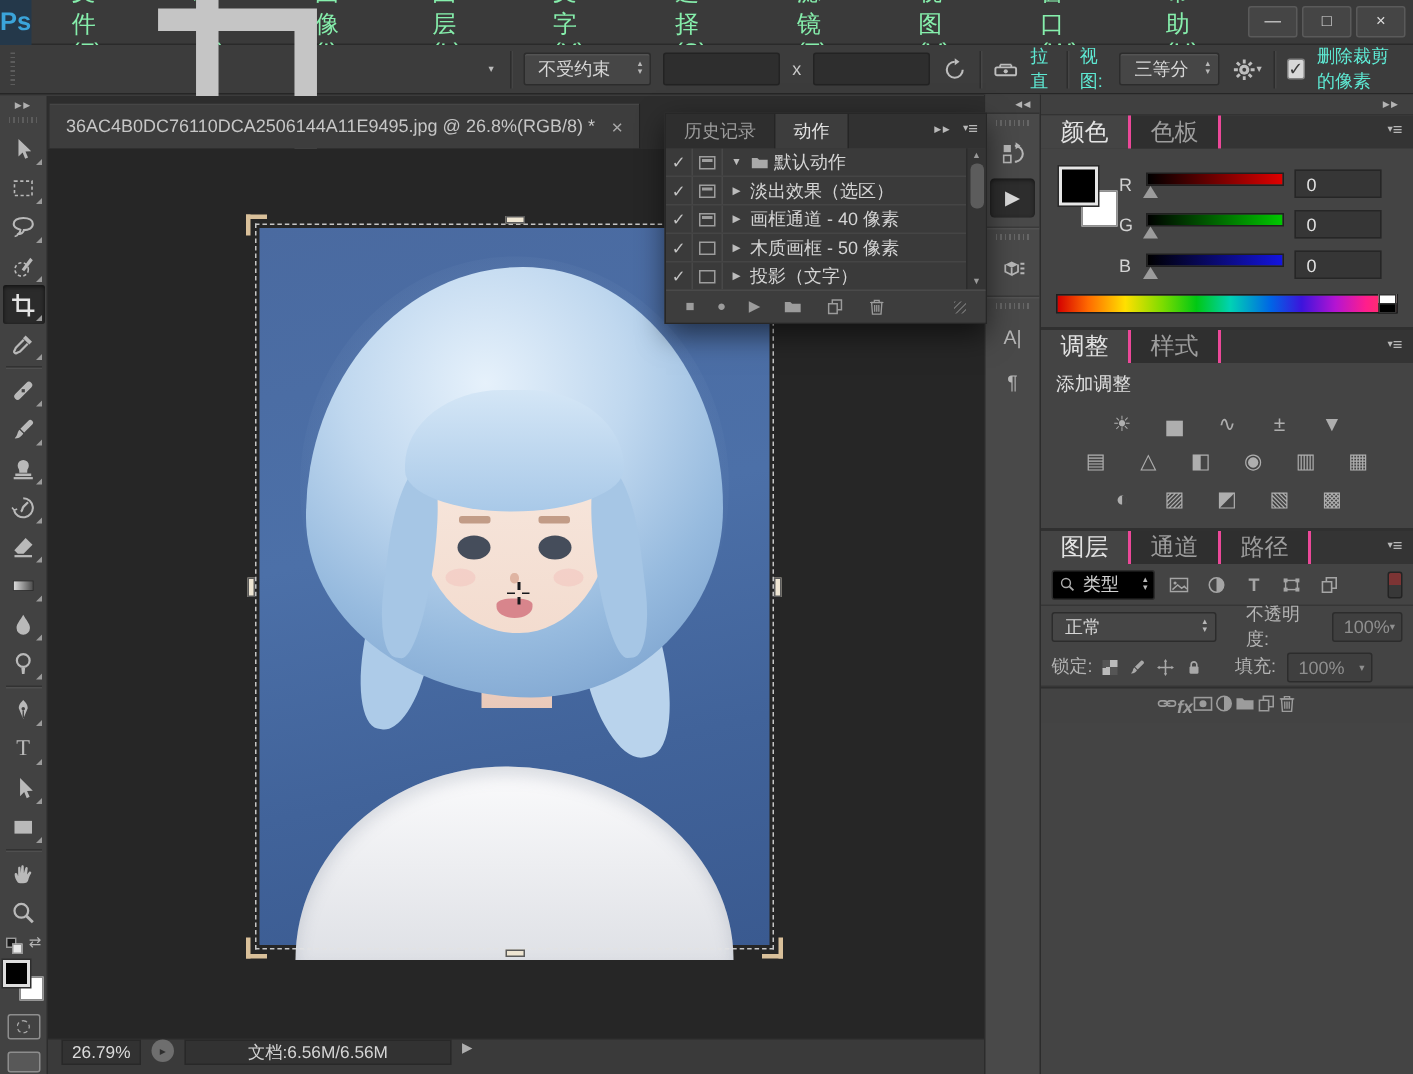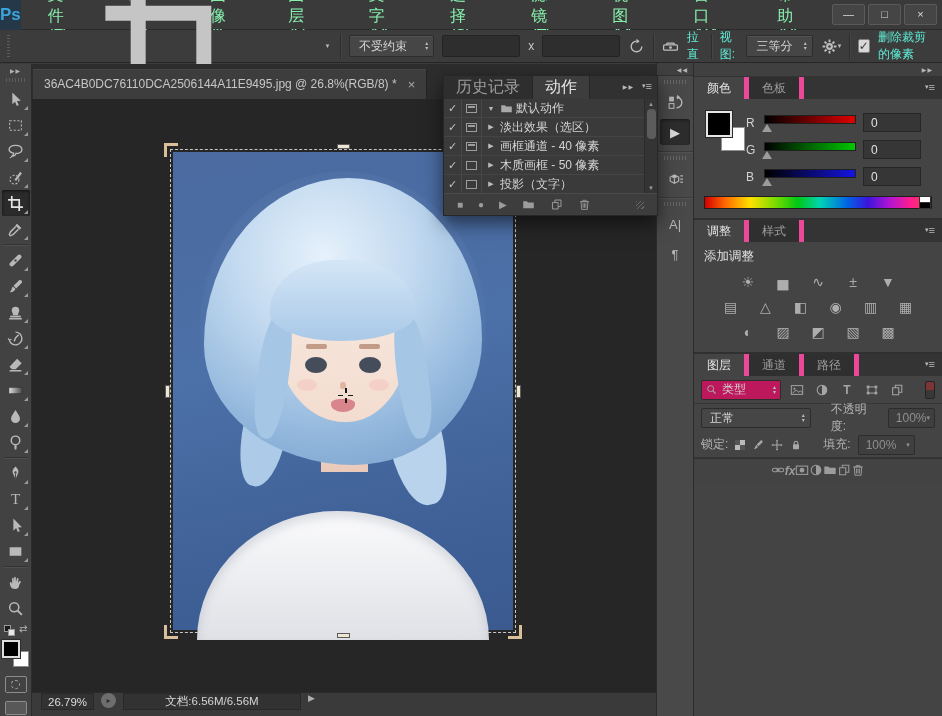--- a/index.html
+++ b/index.html
@@ -135,21 +135,21 @@
 .crosshair::before{content:"";position:absolute;left:7px;top:0;width:1.5px;height:100%;
   background:linear-gradient(#16181c 0 34%,transparent 34% 66%,#16181c 66% 100%)}
 .crosshair::after{content:"";position:absolute;top:7px;left:0;height:1.5px;width:100%;
   background:linear-gradient(90deg,#16181c 0 34%,transparent 34% 66%,#16181c 66% 100%)}
 
 
 .floatpanel{position:absolute;left:443px;top:75px;width:215px;height:141px;background:#3d3d3d;
   border:1px solid #272727;box-shadow:0 7px 18px rgba(0,0,0,.55);z-index:6}
 .fp-tabs{height:23px;background:#313131;display:flex;align-items:flex-end;position:relative}
 .fp-tab{height:23px;padding:0 12px;display:flex;align-items:center;background:#2e2e2e;
-  color:#9d9d9d;border-right:1px solid #252525;font-size:16px}
+  color:#9d9d9d;border-right:1px solid #252525;font-size:12px}
 .fp-tab.active{background:#3d3d3d;color:#e2e2e2}
 .fp-icons{position:absolute;right:5px;top:5px;display:flex;gap:8px;align-items:center;color:#b8b8b8}
 .fp-dblarrow{font-size:6px;letter-spacing:1px}
 .fp-menu{font-size:11px;line-height:1}
 .fp-menu .mcaret{font-size:7px;vertical-align:2px}
 .fp-list{position:absolute;top:23px;left:0;right:13px;bottom:22px;background:#3a3a3a;overflow:hidden}
 .act-row{height:19px;display:flex;align-items:center;border-bottom:1px solid #454545}
 .col-check{width:18px;align-self:stretch;border-right:1px solid #484848;display:flex;
   align-items:center;justify-content:center;color:#c4c4c4;font-size:11px}
 .col-modal{width:20px;align-self:stretch;border-right:1px solid #484848;display:flex;
@@ -186,21 +186,21 @@
 .id-sep{width:100%;height:1px;background:#3a3a3a;box-shadow:0 1px rgba(255,255,255,.05);margin:4px 0 0}
 
 
 .rightdock{position:absolute;left:694px;top:63px;width:248px;bottom:0;background:#3a3a3a;
   display:flex;flex-direction:column}
 .rd-top{height:14px;display:flex;justify-content:flex-end;align-items:center;padding:0 9px;
   font-size:6px;letter-spacing:1px;color:#b4b4b4;background:#404040;border-bottom:1px solid #333}
 .panel{background:#444;border-bottom:2px solid #303030}
 .panel-tabs{height:22px;background:#343434;display:flex;align-items:stretch;position:relative}
 .ptab{padding:0 13px;display:flex;align-items:center;background:#2f2f2f;color:#9d9d9d;
-  border-right:5px solid #ec4899;font-size:12px}
+  border-right:2px solid #ec4899;font-size:16px}
 .ptab.active{background:#444;color:#e3e3e3}
 .panel-menu{position:absolute;right:7px;top:4px;color:#b8b8b8;font-size:11px}
 .panel-menu .mcaret{font-size:7px;vertical-align:2px}
 
 
 .color-body{position:relative;height:93px;padding:10px 10px 0 52px}
 .cp-fgbg{position:absolute;left:12px;top:12px;width:40px;height:44px}
 .cp-fg{position:absolute;left:0;top:0;width:26px;height:26px;background:#000;
   border:2px solid #e6e6e6;box-shadow:0 0 0 1px #2a2a2a;z-index:2}
 .cp-bg{position:absolute;left:15px;top:16px;width:24px;height:24px;background:#fff;border:1px solid #909090}
@@ -223,21 +223,21 @@
 
 .adj-body{padding:5px 10px 4px}
 .adj-heading{color:#e0e0e0;margin:1px 0 8px;font-size:12.5px}
 .adj-row{display:flex;justify-content:center;gap:13px;margin-bottom:8px}
 .adj-icon{width:22px;height:17px;display:flex;align-items:center;justify-content:center;
   color:#aeaeae;font-size:14px;line-height:1}
 
 
 .layers-panel{flex:1;display:flex;flex-direction:column;border-bottom:none}
 .lp-filter{height:28px;display:flex;align-items:center;gap:7px;padding:0 7px;border-bottom:1px solid #363636}
-.kind-select{height:20px;width:80px;background:#be185d;border:1px solid #2c2c2c;border-radius:2px;
+.kind-select{height:20px;width:69px;background:#000000;border:1px solid #2c2c2c;border-radius:2px;
   display:flex;align-items:center;gap:5px;padding:0 4px;color:#d2d2d2}
 .kind-select svg{width:11px;height:11px;color:#aaa}
 .kind-select .stepper{margin-left:auto}
 .lp-ficon{color:#a5a5a5;display:flex;align-items:center;justify-content:center;width:18px;
   font-size:12px;font-weight:bold}
 .lp-ficon svg{width:14px;height:14px}
 .lp-toggle{margin-left:auto;width:10px;height:18px;border:1px solid #232323;border-radius:2px;
   background:linear-gradient(#7c3434 0 50%,#383838 50%)}
 .lp-blend{height:28px;display:flex;align-items:center;gap:20px;padding:0 7px}
 .blend-select{width:146px;height:20px;background:#464646;border:1px solid #2c2c2c;border-radius:2px;

